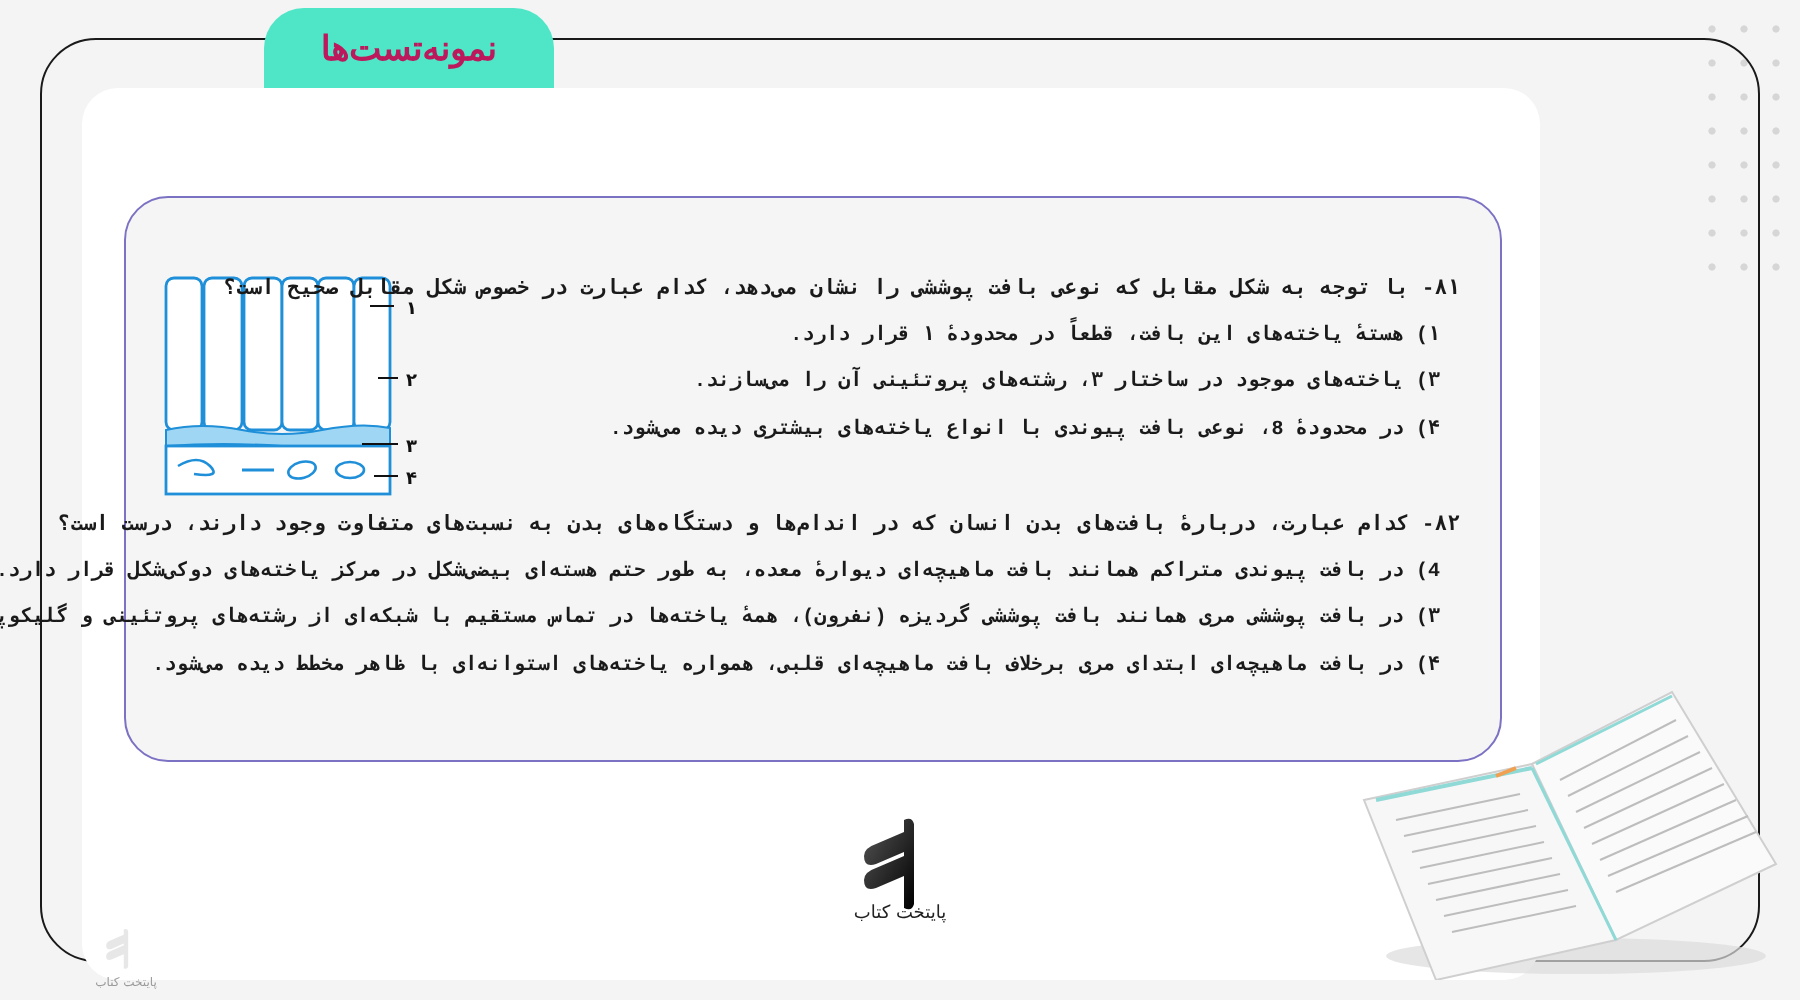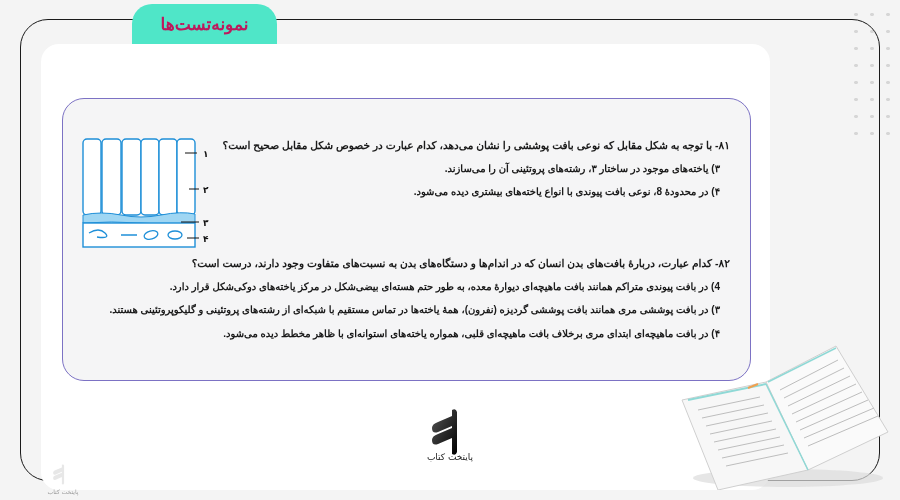--- a/index.html
+++ b/index.html
@@ -30,21 +30,21 @@
       position: absolute; left: 41px; top: 44px; width: 729px; height: 446px;
       background: #ffffff; border-radius: 18px;
     }
     .qbox {
       position: absolute; left: 62px; top: 98px; width: 689px; height: 283px;
       background: #f5f5f6; border: 1.5px solid #7c72c4; border-radius: 22px;
       box-sizing: border-box;
     }
     .question {
       position: absolute; right: 20px; direction: rtl; text-align: right;
-      font-family: Liberation Sans, sans-serif; font-size: 10.2px; color: #1a1a1a;
+      font-family: Liberation Mono, monospace; font-size: 10.2px; color: #1a1a1a;
     }
     .q-title { font-weight: bold; font-size: 10.6px; }
     .opt { padding-right: 10px; font-weight: bold; font-size: 10px; }
     .q81 { top: 36px; width: 510px; }
     .q82 { top: 154px; width: 665px; }
     .line { height: 23.5px; white-space: nowrap; line-height: 20px; }
     .figure {
       position: absolute; left: 18px; top: 38px; width: 150px; height: 112px;
     }
     .logo {
@@ -108,20 +108,21 @@
     <g font-family="DejaVu Sans, sans-serif" font-size="9" font-weight="bold" fill="#111">
       <text x="122" y="20">۱</text>
       <text x="122" y="56">۲</text>
       <text x="122" y="89">۳</text>
       <text x="122" y="105">۴</text>
     </g>
   </svg>
 
   <div class="question q81">
     <div class="line q-title">۸۱- با توجه به شکل مقابل که نوعی بافت پوششی را نشان می‌دهد، کدام عبارت در خصوص شکل مقابل صحیح است؟</div>
+    <div class="line opt">۱) هستهٔ یاخته‌های این بافت، قطعاً در محدودهٔ ۱ قرار دارد.</div>
     <div class="line opt">۳) یاخته‌های موجود در ساختار ۳، رشته‌های پروتئینی آن را می‌سازند.</div>
     <div class="line opt">۴) در محدودهٔ 8، نوعی بافت پیوندی با انواع یاخته‌های بیشتری دیده می‌شود.</div>
   </div>
 
   <div class="question q82">
     <div class="line q-title">۸۲- کدام عبارت، دربارهٔ بافت‌های بدن انسان که در اندام‌ها و دستگاه‌های بدن به نسبت‌های متفاوت وجود دارند، درست است؟</div>
     <div class="line opt">4) در بافت پیوندی متراکم همانند بافت ماهیچه‌ای دیوارهٔ معده، به طور حتم هسته‌ای بیضی‌شکل در مرکز یاخته‌های دوکی‌شکل قرار دارد.</div>
     <div class="line opt">۳) در بافت پوششی مری همانند بافت پوششی گردیزه (نفرون)، همهٔ یاخته‌ها در تماس مستقیم با شبکه‌ای از رشته‌های پروتئینی و گلیکوپروتئینی هستند.</div>
     <div class="line opt">۴) در بافت ماهیچه‌ای ابتدای مری برخلاف بافت ماهیچه‌ای قلبی، همواره یاخته‌های استوانه‌ای با ظاهر مخطط دیده می‌شود.</div>
   </div>

